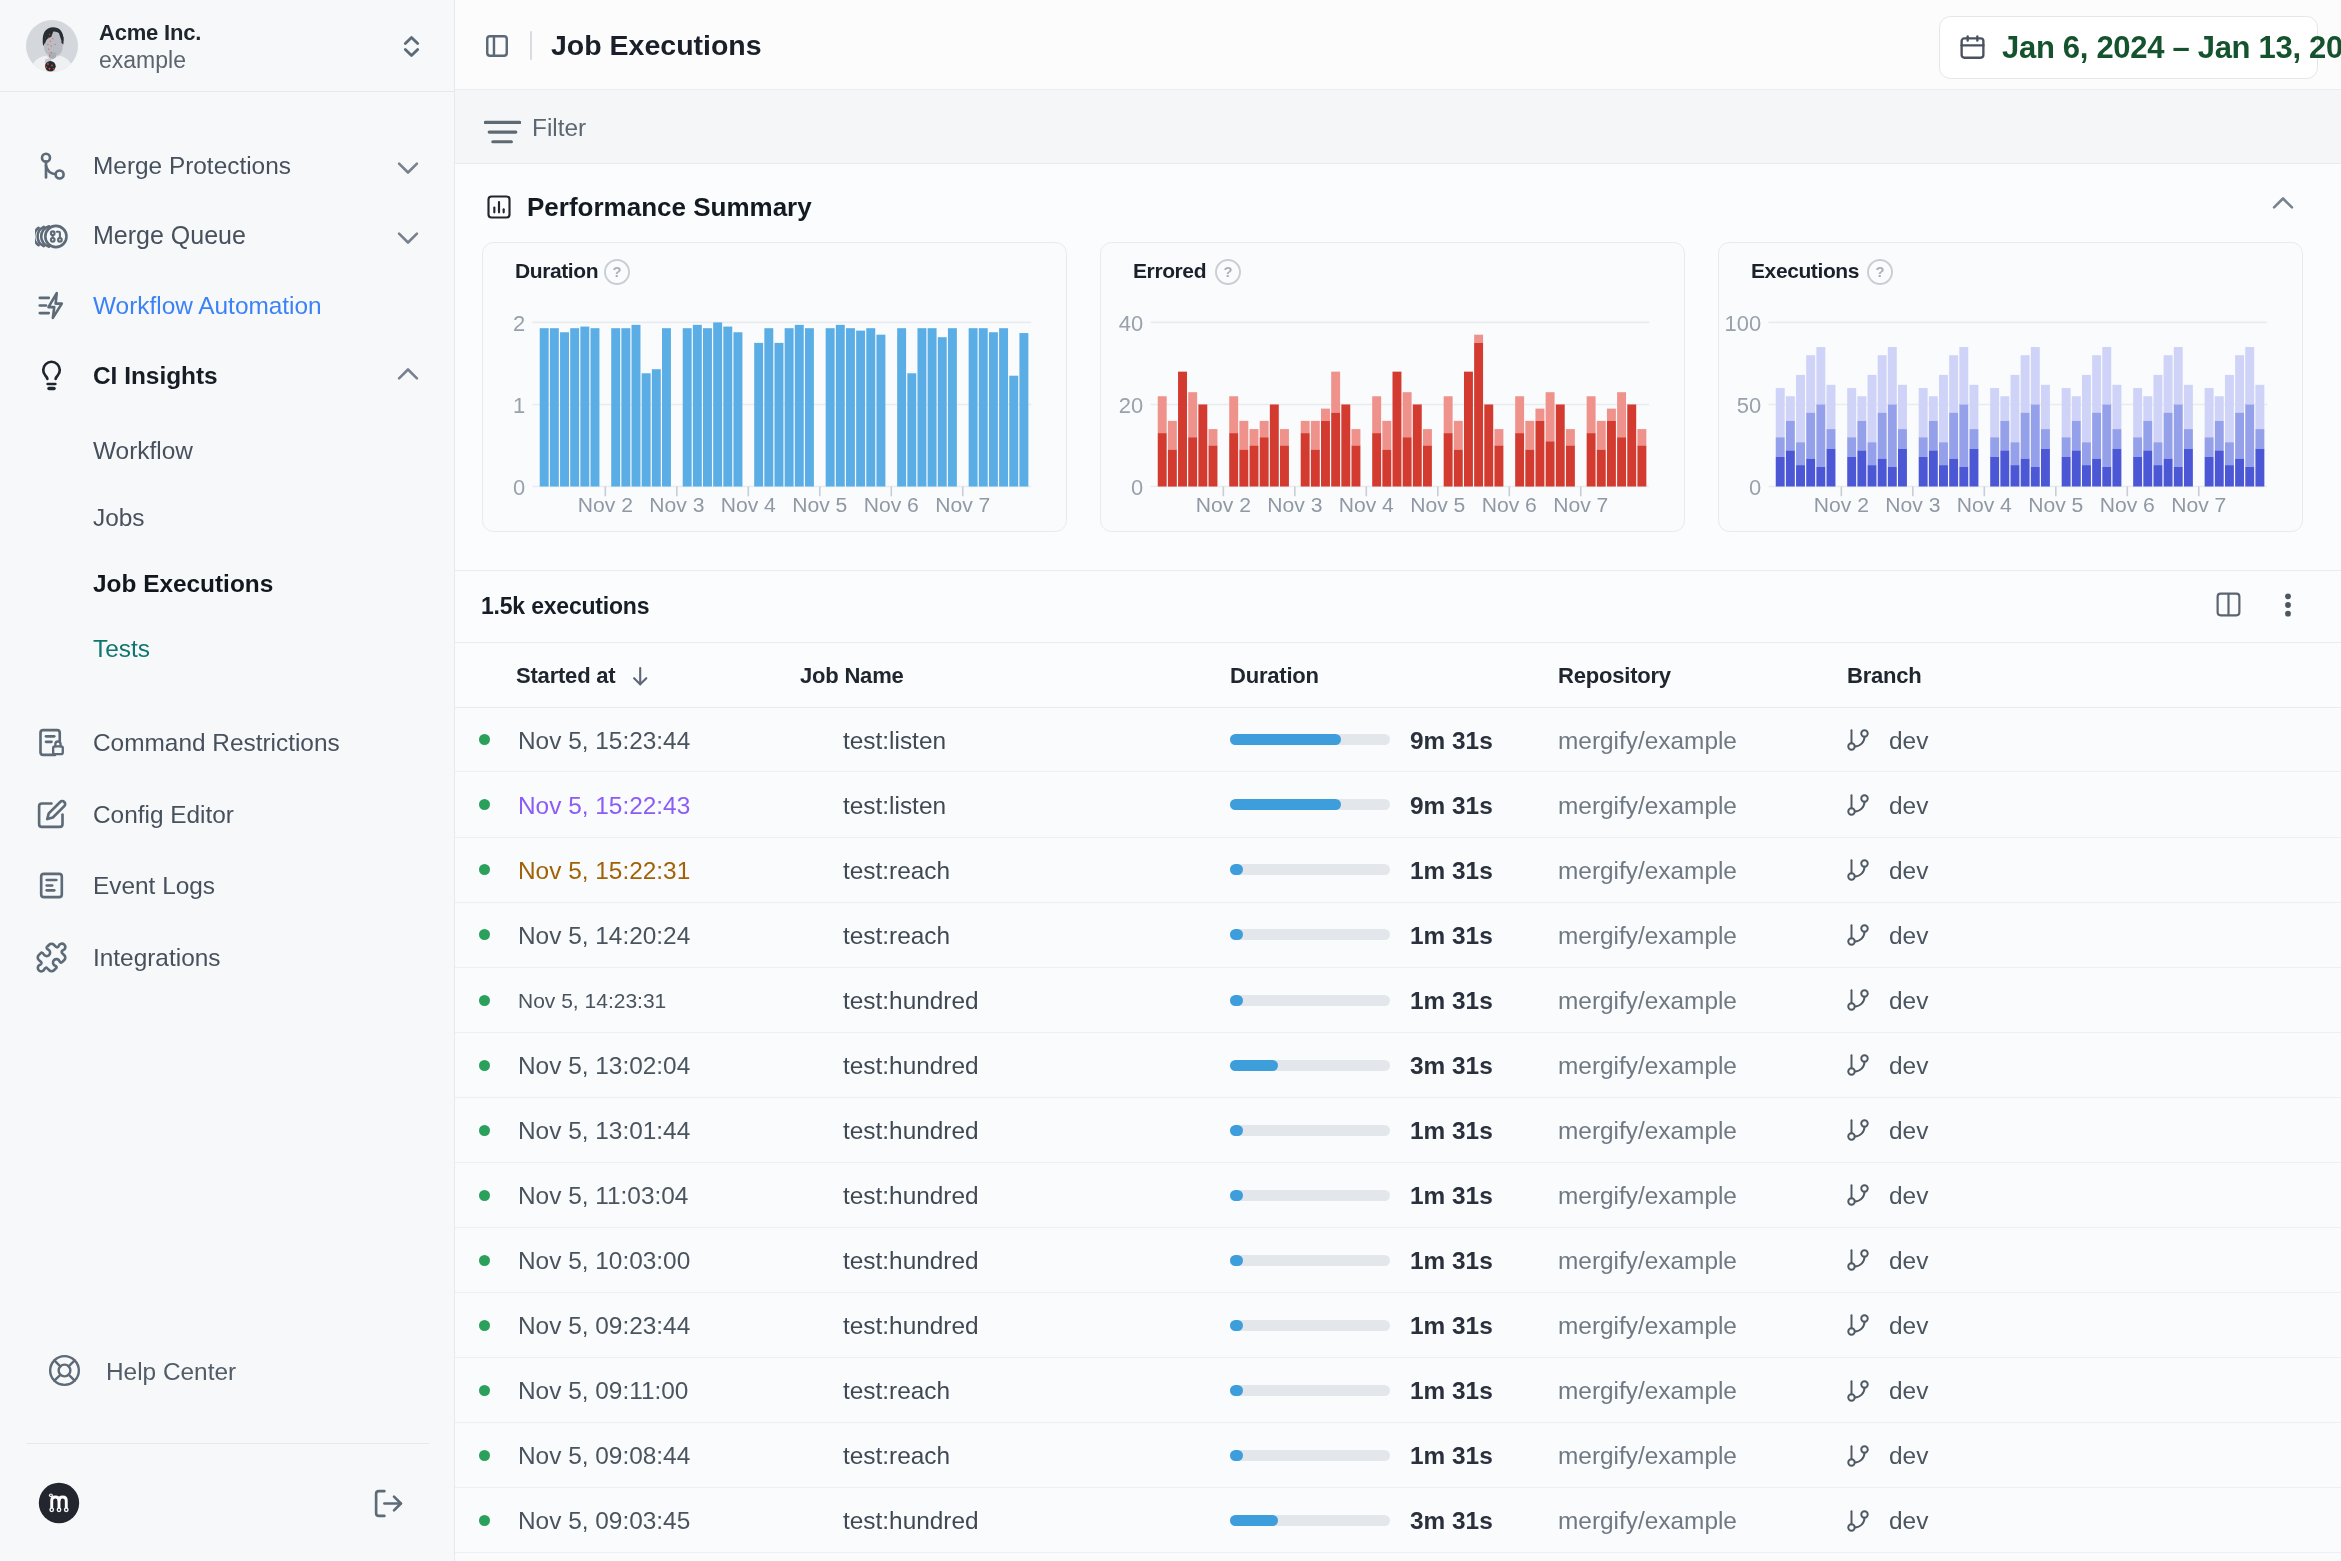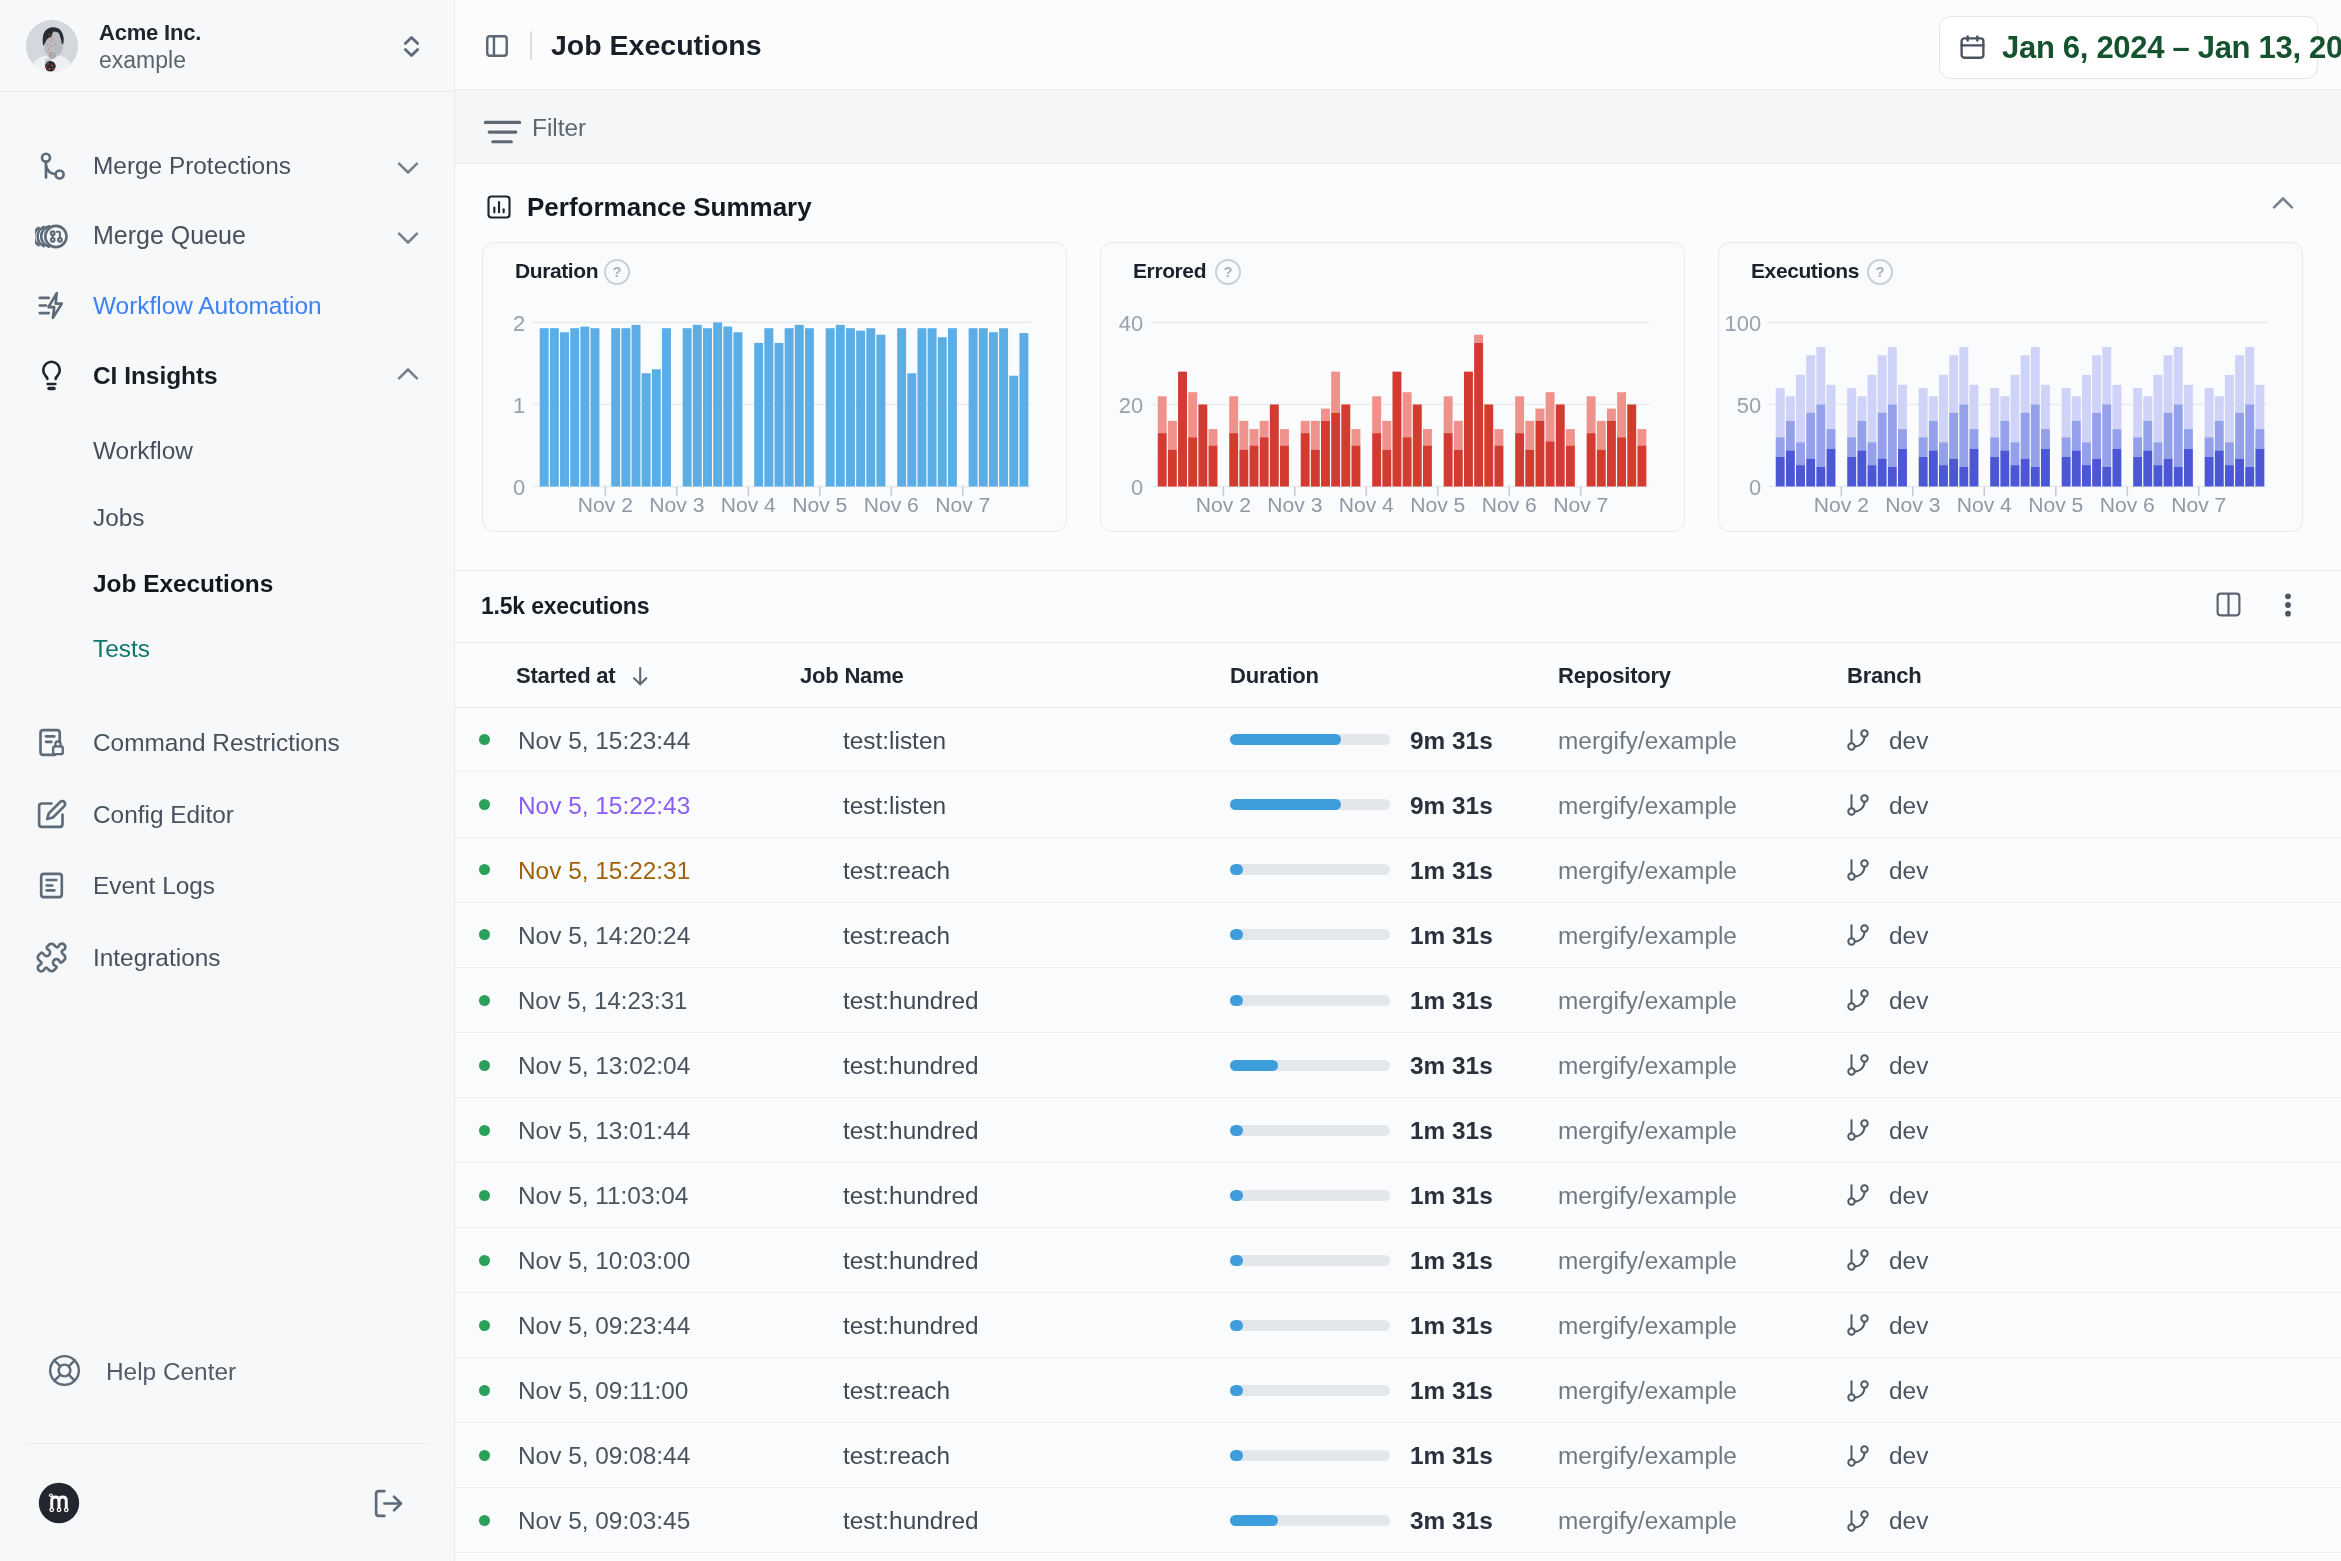--- a/index.html
+++ b/index.html
@@ -631,21 +631,21 @@
       <g stroke="#4e5963" stroke-width="1.8" stroke-linecap="round" stroke-linejoin="round" fill="none" transform="scale(1.3333)">
         <line x1="6" y1="3" x2="6" y2="15"></line>
         <circle cx="18" cy="6" r="3"></circle>
         <circle cx="6" cy="18" r="3"></circle>
         <path d="M18 9a9 9 0 0 1-9 9"></path>
       </g>
     </svg></div>
 <div class="txt" style="left:1889px;top:911px;height:49px;line-height:49px;font-size:24.4px;color:#4a545f;font-weight:400;letter-spacing:0;">dev</div>
 <div class="abs" style="left:455px;top:968px;width:1887px;height:65px;background:#fafbfc;border-bottom:0.8px solid #edeff2;"></div>
 <div class="abs" style="left:479px;top:995px;width:11.4px;height:11.4px;border-radius:50%;background:#2aa05a;"></div>
-<div class="txt" style="left:518px;top:976px;height:49px;line-height:49px;font-size:24px;color:#4a545f;font-weight:400;letter-spacing:0;">Nov 5, 14:23:31</div>
+<div class="txt" style="left:518px;top:976px;height:49px;line-height:49px;font-size:21px;color:#4a545f;font-weight:400;letter-spacing:0;">Nov 5, 14:23:31</div>
 <div class="txt" style="left:843px;top:976px;height:49px;line-height:49px;font-size:24.4px;color:#3f4954;font-weight:400;letter-spacing:0;">test:hundred</div>
 <div class="abs" style="left:1230px;top:995px;width:160px;height:11.4px;border-radius:5.7px;background:#e3e7eb;"></div>
 <div class="abs" style="left:1230px;top:995px;width:13px;height:11.4px;border-radius:5.7px;background:#3d9edb;"></div>
 <div class="txt" style="left:1410px;top:976px;height:49px;line-height:49px;font-size:24.4px;color:#2a313c;font-weight:700;letter-spacing:0;">1m 31s</div>
 <div class="txt" style="left:1558px;top:976px;height:49px;line-height:49px;font-size:24.4px;color:#6f7984;font-weight:400;letter-spacing:0;">mergify/example</div>
 <div class="abs" style="left:1845px;top:987px;"><svg width="26" height="26" viewBox="0 0 32 32" fill="none" xmlns="http://www.w3.org/2000/svg" style="">
       <g stroke="#4e5963" stroke-width="1.8" stroke-linecap="round" stroke-linejoin="round" fill="none" transform="scale(1.3333)">
         <line x1="6" y1="3" x2="6" y2="15"></line>
         <circle cx="18" cy="6" r="3"></circle>
         <circle cx="6" cy="18" r="3"></circle>

